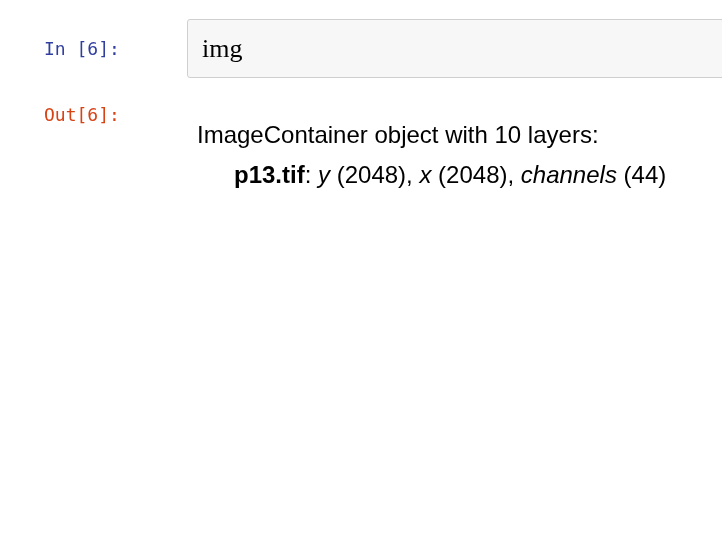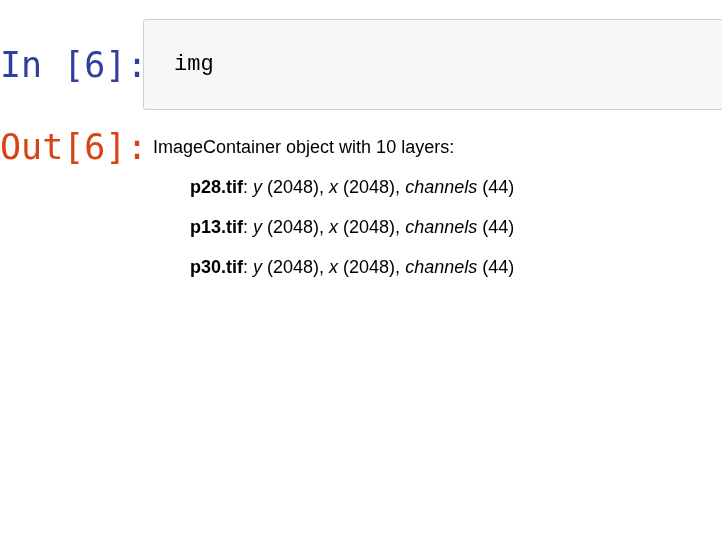--- a/index.html
+++ b/index.html
@@ -18,25 +18,26 @@
   }
   .cell {
     display: flex;
     align-items: flex-start;
   }
   .prompt {
     flex: none;
     width: 143px;
     box-sizing: border-box;
     font-family: "DejaVu Sans Mono", "Liberation Mono", monospace;
-    font-size: 35px;
+    font-size: 18px;
     line-height: 40px;
     white-space: pre;
     cursor: default;
     user-select: none;
+    margin-left: 44px;
   }
   .in-prompt {
     color: var(--in-prompt-color, #303F9F);
     align-self: center;
   }
   .out-prompt {
     color: var(--out-prompt-color, #D84315);
   }
   .input-cell {
     align-items: center;
@@ -44,38 +45,39 @@
   .input-area {
     flex: 1;
     margin-right: -3px; 
     background: var(--input-bg, #F7F7F7);
     border: 1px solid var(--input-border, #CFCFCF);
     border-radius: 3px;
     padding: 12px 14px;
     cursor: text;
   }
   .code {
-    margin: 16px;
-    font-family: Liberation Mono, monospace;
-    font-size: 22px;
+    margin: 0;
+    font-family: Liberation Serif, serif;
+    font-size: 26px;
     line-height: 33px;
     color: var(--text-color, #000000);
     white-space: pre;
   }
   .output-cell {
     margin-top: 17px;
   }
   .output-content {
     flex: 1;
     padding-left: 10px;
     font-family: "Liberation Sans", "DejaVu Sans", sans-serif;
-    font-size: 18px;
+    font-size: 24px;
     line-height: 40px;
     color: var(--text-color, #000000);
     white-space: nowrap;
+    margin-top: 20px;
   }
   .layer-line {
     padding-left: 37px;
   }
   .layer-line b {
     font-weight: bold;
   }
   .layer-line i {
     font-style: italic;
   }
@@ -90,20 +92,18 @@
     <div class="input-area">
       <pre class="code">img</pre>
     </div>
   </div>
 
   <div class="cell output-cell">
     <div class="prompt out-prompt">Out[6]:</div>
     <div class="output-content">
       <div class="output-header">ImageContainer object with 10 layers:</div>
       <div id="layers">
-          <div class="layer-line"><b>p28.tif</b>: <i>y</i> (2048), <i>x</i> (2048), <i>channels</i> (44)</div>
           <div class="layer-line"><b>p13.tif</b>: <i>y</i> (2048), <i>x</i> (2048), <i>channels</i> (44)</div>
-          <div class="layer-line"><b>p30.tif</b>: <i>y</i> (2048), <i>x</i> (2048), <i>channels</i> (44)</div>
         </div>
     </div>
   </div>
 
 </div>
 
 </body></html>

